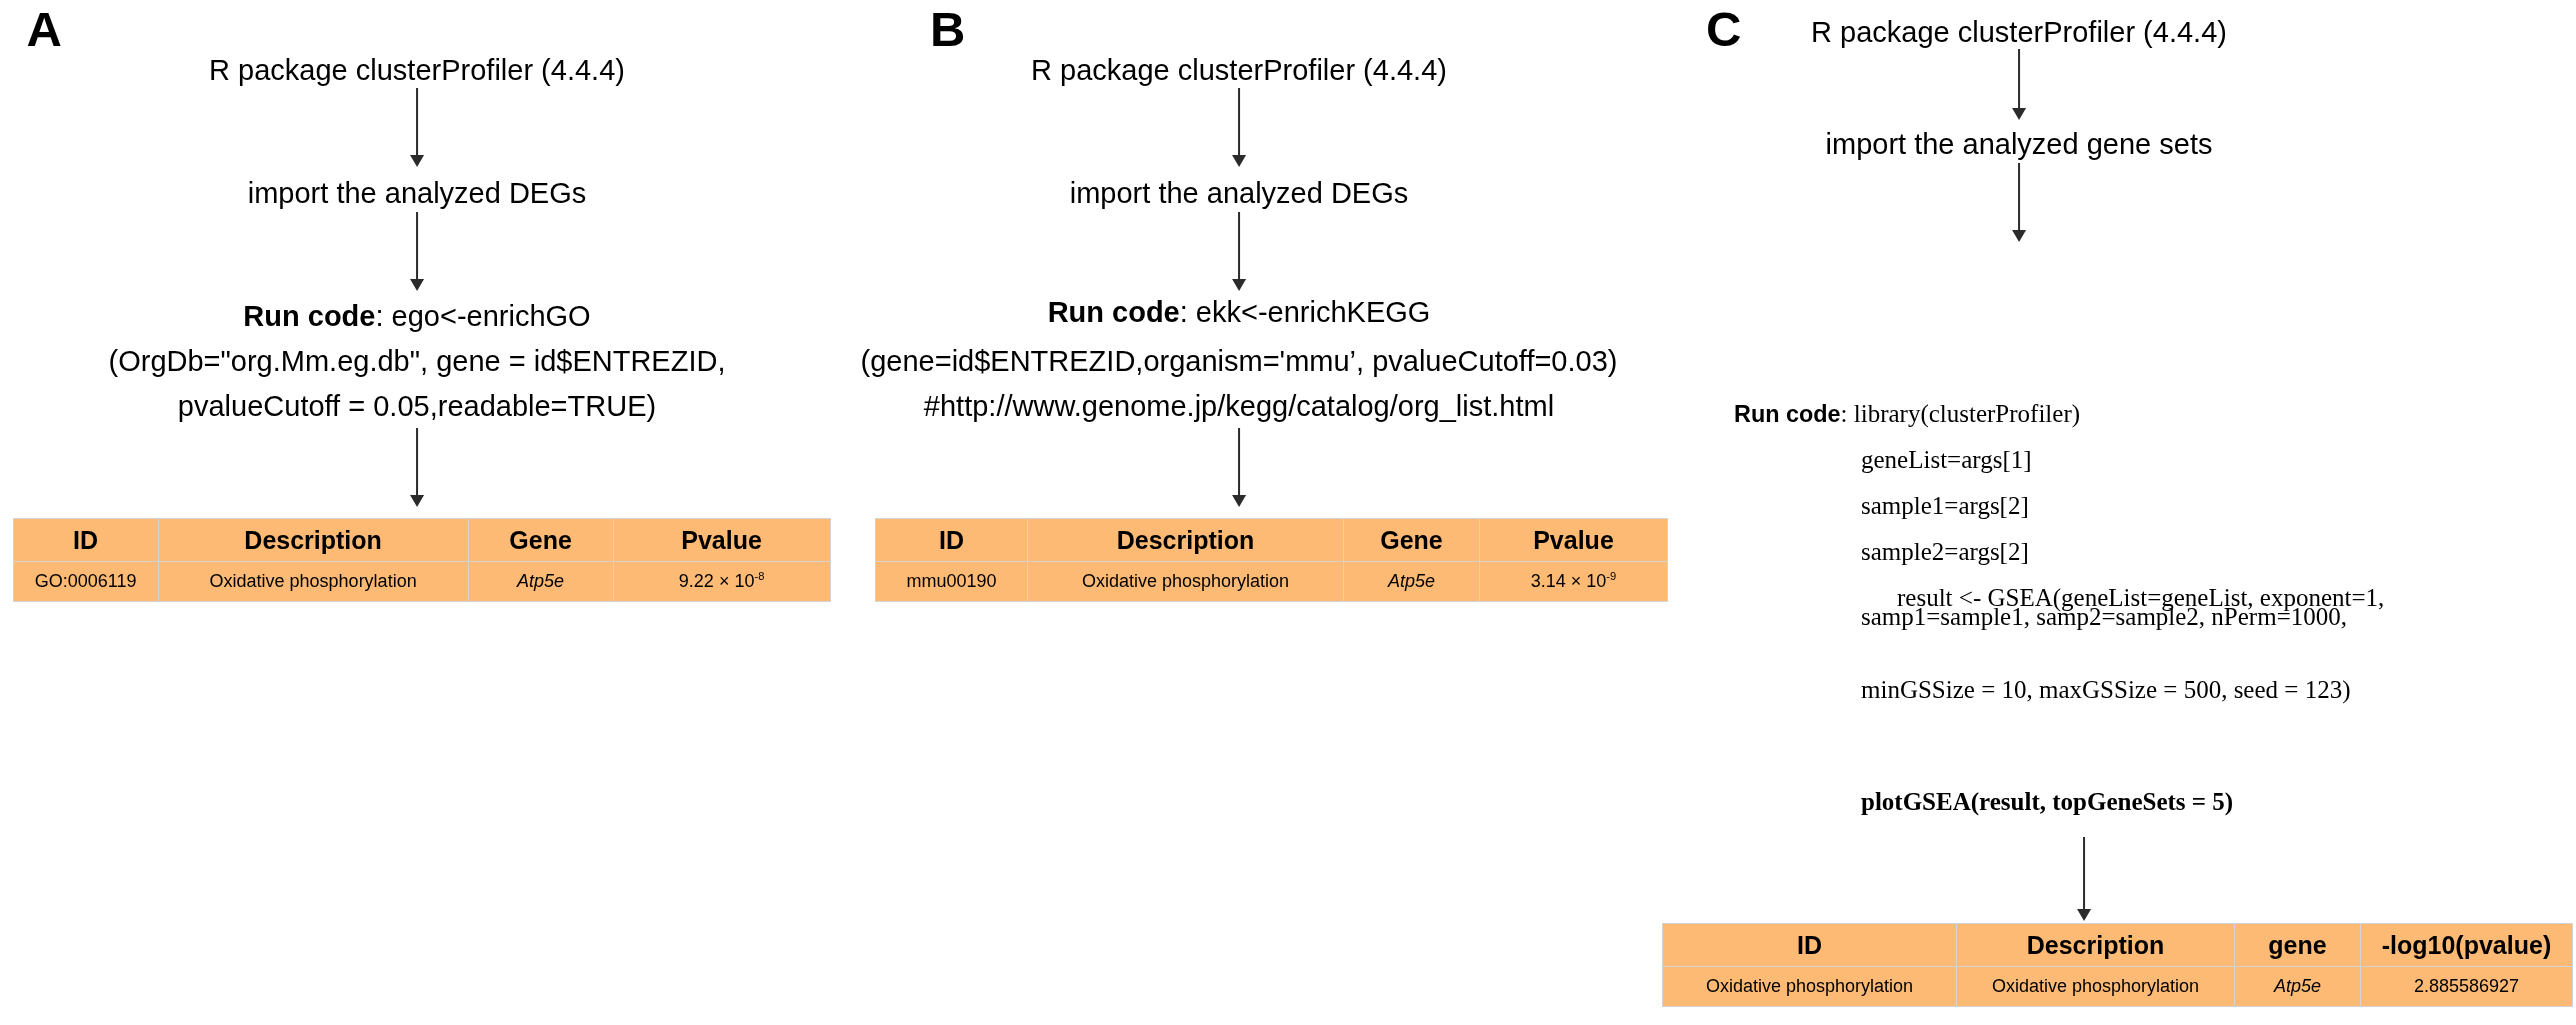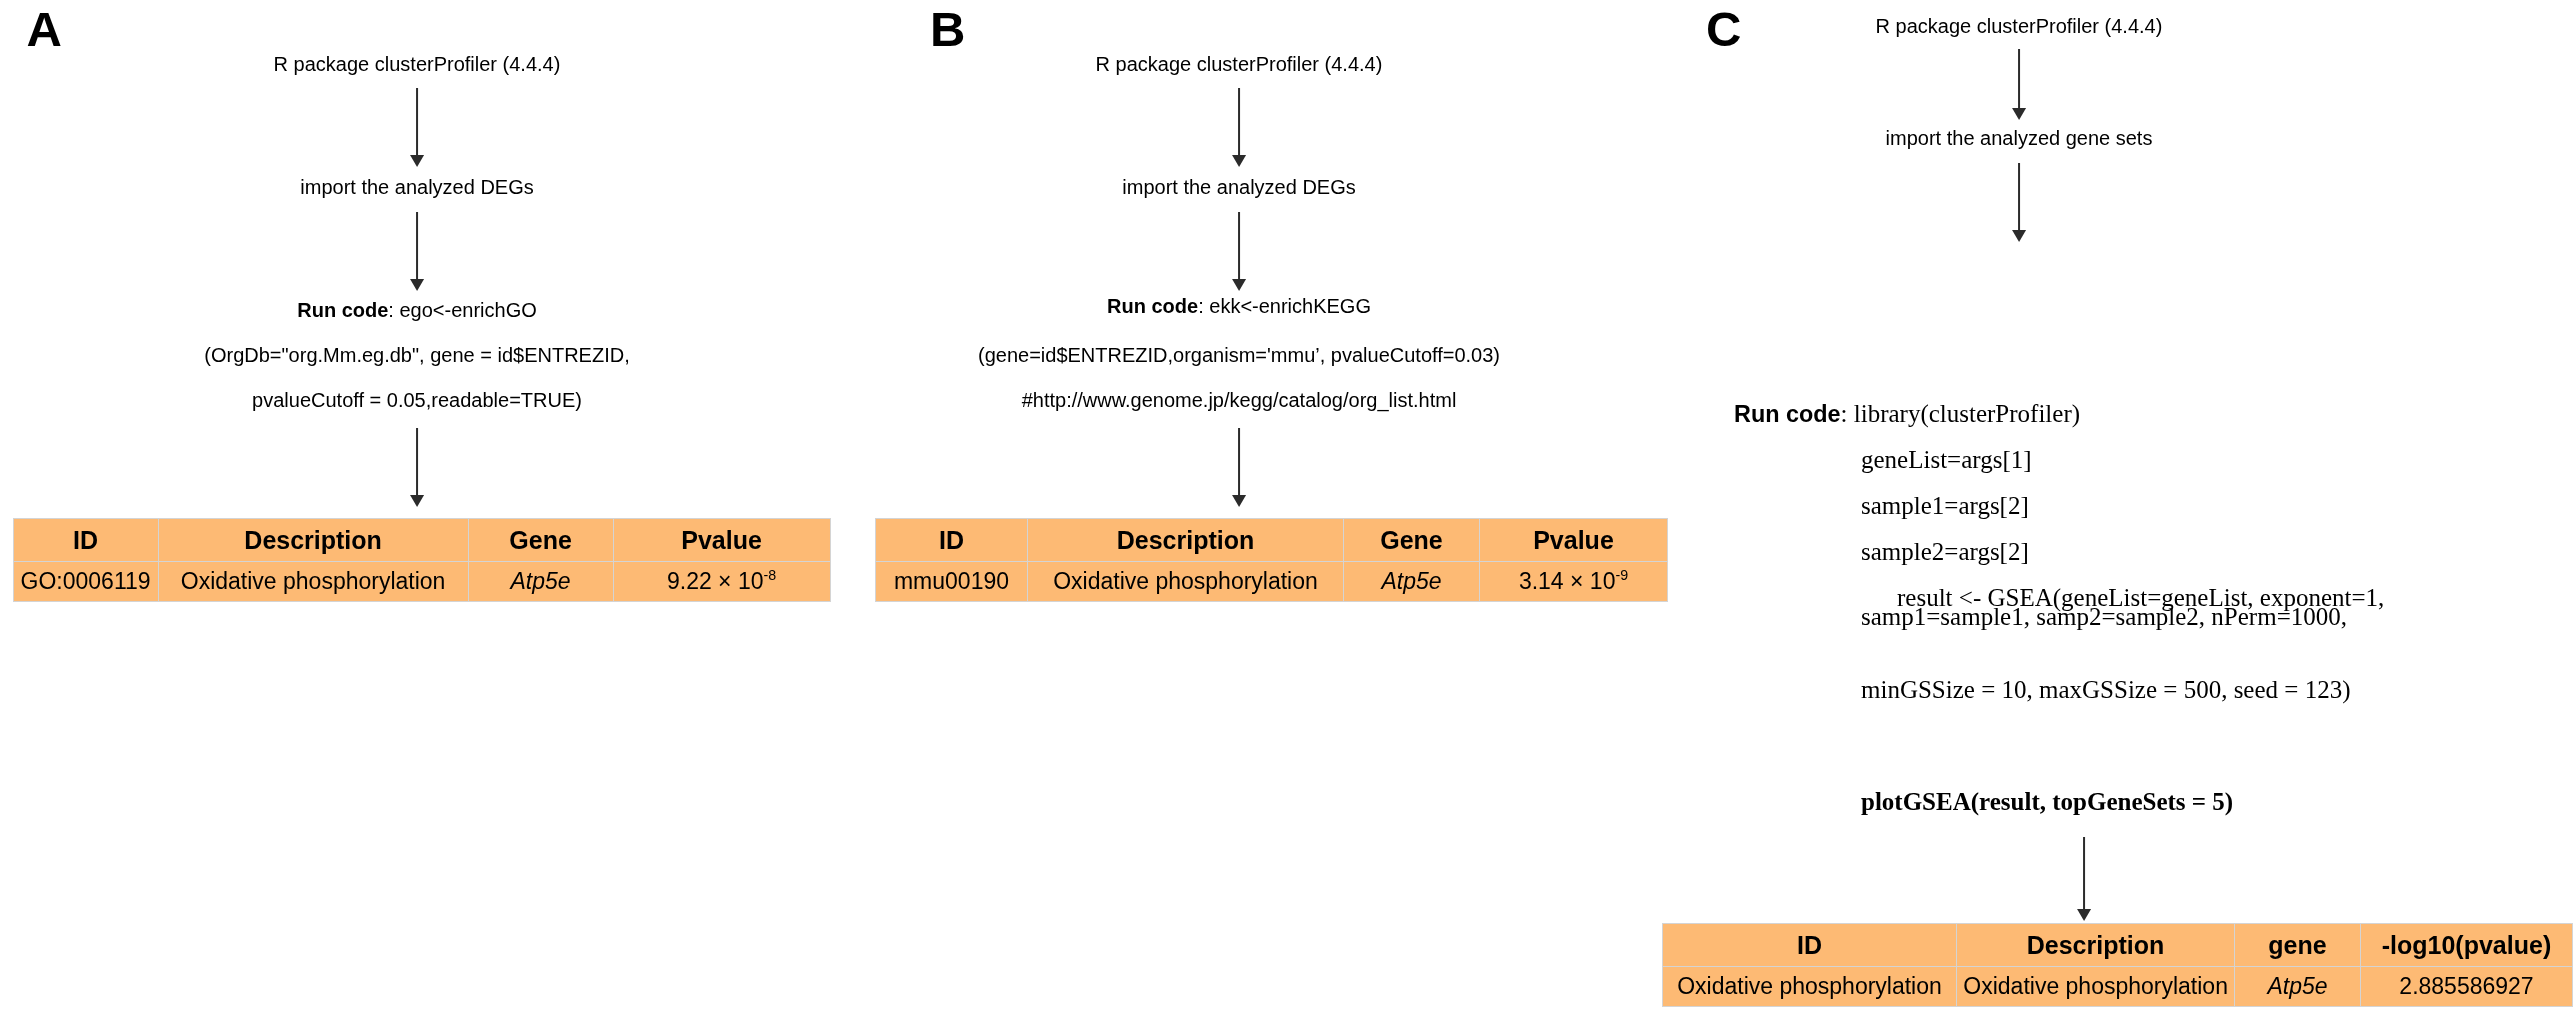--- a/index.html
+++ b/index.html
@@ -24,21 +24,21 @@
     font-weight: bold;
     font-size: 49px;
     line-height: 1;
     color: #000;
   }
 
   
   .flow-text {
     position: absolute;
     font-family: "Liberation Sans", sans-serif;
-    font-size: 20px;
+    font-size: 29px;
     line-height: 1.28;
     color: #000;
     white-space: nowrap;
   }
   .flow-text.center {
     transform: translateX(-50%);
   }
   .flow-text b { font-weight: bold; }
 
   
@@ -92,21 +92,21 @@
     overflow: hidden;
     white-space: nowrap;
   }
   .data-table th {
     font-weight: bold;
     font-size: 25px;
     height: 42px;
   }
   .data-table td {
     font-weight: normal;
-    font-size: 23px;
+    font-size: 18px;
     height: 39px;
   }
   .data-table td.gene {
     font-style: italic;
   }
   .pv sup {
     font-size: 0.62em;
     vertical-align: super;
     line-height: 0;
   }

